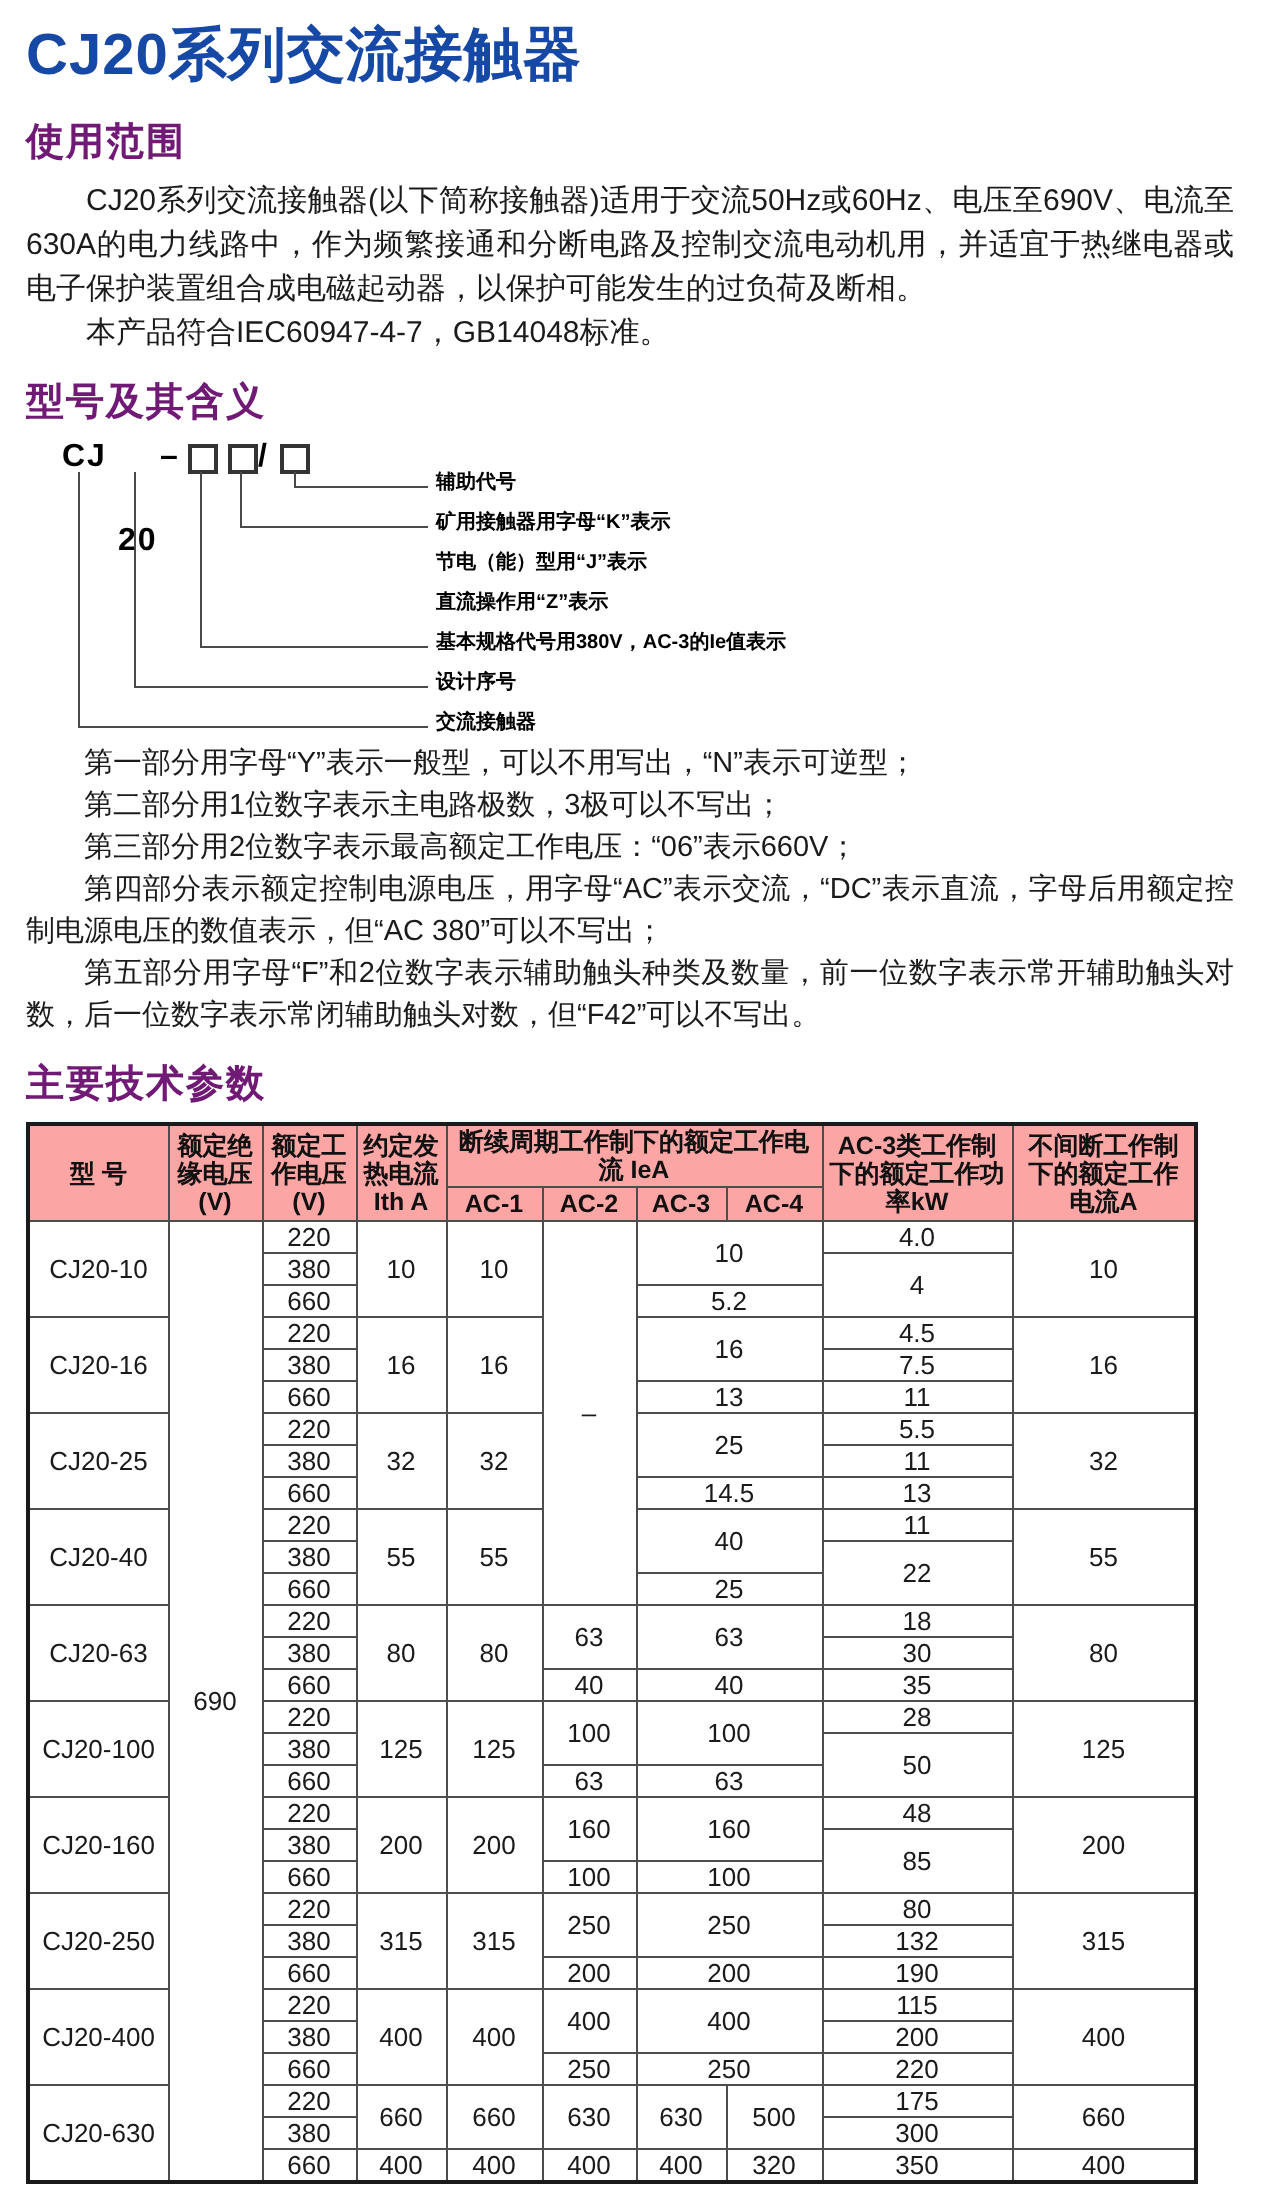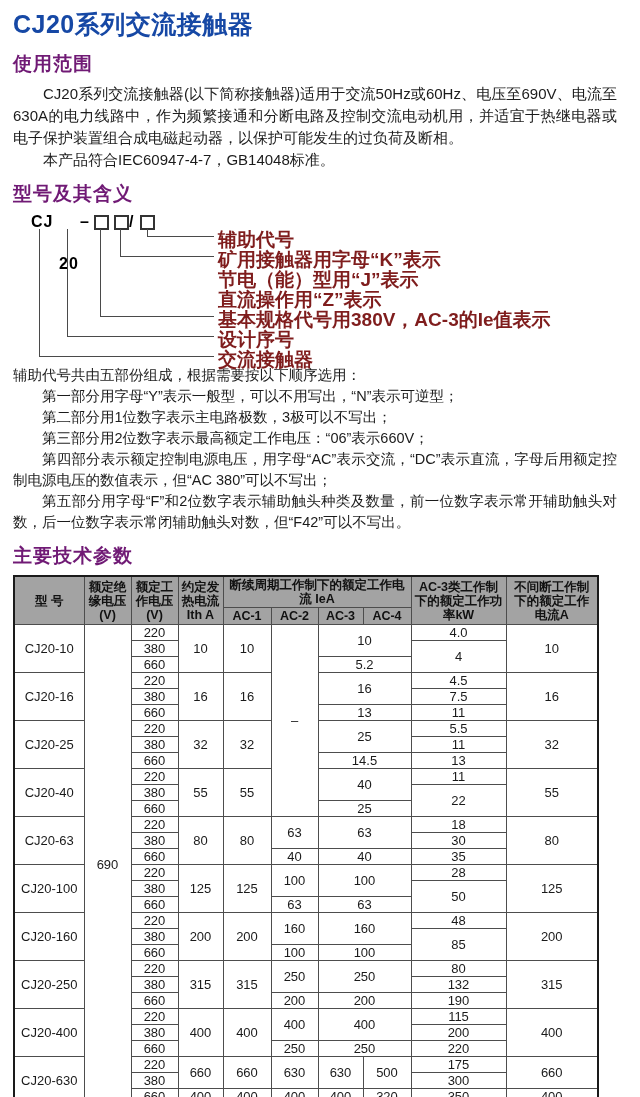--- a/index.html
+++ b/index.html
@@ -1,36 +1,36 @@
 <!DOCTYPE html>
 <html><head>
 <meta charset="utf-8">
 <style>
   html,body{margin:0;padding:0;background:#ffffff;}
   body{font-family:"Liberation Sans","DejaVu Sans",sans-serif;color:#1b1b1b;}
   .page{position:relative;width:640px;height:1097px;overflow:hidden;background:#fff;
         box-sizing:border-box;padding:6px 18px 0 13px;}
-  .title{font-size:25px;font-weight:bold;color:#1648a5;margin:2px 0 8px 0;letter-spacing:0.5px;}
+  .title{font-size:29px;font-weight:bold;color:#1648a5;margin:2px 0 8px 0;letter-spacing:0.5px;}
   .sec{font-size:19px;font-weight:bold;color:#701a75;margin:10px 0 6px 0;letter-spacing:1px;}
   .body-text{font-size:15px;line-height:22px;margin:0;width:604px;text-align:justify;}
   .indent{text-indent:2em;}
   .notes{margin:2px 0 0 0;}
   .notes p{font-size:14.5px;line-height:21px;margin:0;width:604px;text-align:justify;}
   
   .diagram{position:relative;height:150px;margin:4px 0 2px 0;}
   .code-part{position:absolute;top:0;font-size:16px;font-weight:bold;color:#000000;letter-spacing:1px;}
   .code-box{position:absolute;top:2px;width:11px;height:11px;border:2px solid #333;background:#fff;}
   .connector{position:absolute;border-left:1px solid #4a4a4a;border-bottom:1px solid #4a4a4a;}
-  .dlabel{position:absolute;left:205px;font-size:19px;color:#7f1d1d;white-space:nowrap;font-weight:bold;}
+  .dlabel{position:absolute;left:205px;font-size:10px;color:#000000;white-space:nowrap;font-weight:bold;}
   
   table.params{border-collapse:collapse;table-layout:fixed;width:584px;margin-top:5px;
                border:2px solid #1a1a1a;}
   table.params th,table.params td{border:1px solid #4d4d4d;text-align:center;vertical-align:middle;
                padding:0;overflow:hidden;}
-  table.params thead th{background:#a3a3a3;font-size:12.5px;line-height:14px;font-weight:bold;
+  table.params thead th{background:#fca5a5;font-size:12.5px;line-height:14px;font-weight:bold;
                color:#111;padding:1px 2px;}
   table.params thead tr.h1{height:30px;}
   table.params thead tr.h2{height:15px;}
   table.params td{font-size:13px;height:15px;line-height:15px;color:#1a1a1a;}
 </style>
 </head>
 <body>
 
 <div class="page">
 
@@ -58,21 +58,20 @@
       <div class="dlabel" style="top: 74px;">直流操作用“Z”表示</div>
       <div class="connector" style="left: 87px; top: 16px; width: 113px; height: 87px;"></div>
       <div class="dlabel" style="top: 94px;">基本规格代号用380V，AC-3的Ie值表示</div>
       <div class="connector" style="left: 54px; top: 16px; width: 146px; height: 107px;"></div>
       <div class="dlabel" style="top: 114px;">设计序号</div>
       <div class="connector" style="left: 26px; top: 16px; width: 174px; height: 127px;"></div>
       <div class="dlabel" style="top: 134px;">交流接触器</div>
     </div>
 
   <div class="notes">
-      <p>辅助代号共由五部份组成，根据需要按以下顺序选用：</p>
       <p class="indent">第一部分用字母“Y”表示一般型，可以不用写出，“N”表示可逆型；</p>
       <p class="indent">第二部分用1位数字表示主电路极数，3极可以不写出；</p>
       <p class="indent">第三部分用2位数字表示最高额定工作电压：“06”表示660V；</p>
       <p class="indent">第四部分表示额定控制电源电压，用字母“AC”表示交流，“DC”表示直流，字母后用额定控制电源电压的数值表示，但“AC 380”可以不写出；</p>
       <p class="indent">第五部分用字母“F”和2位数字表示辅助触头种类及数量，前一位数字表示常开辅助触头对数，后一位数字表示常闭辅助触头对数，但“F42”可以不写出。</p>
     </div>
 
   <h2 class="sec">主要技术参数</h2>
 
   <table class="params">

